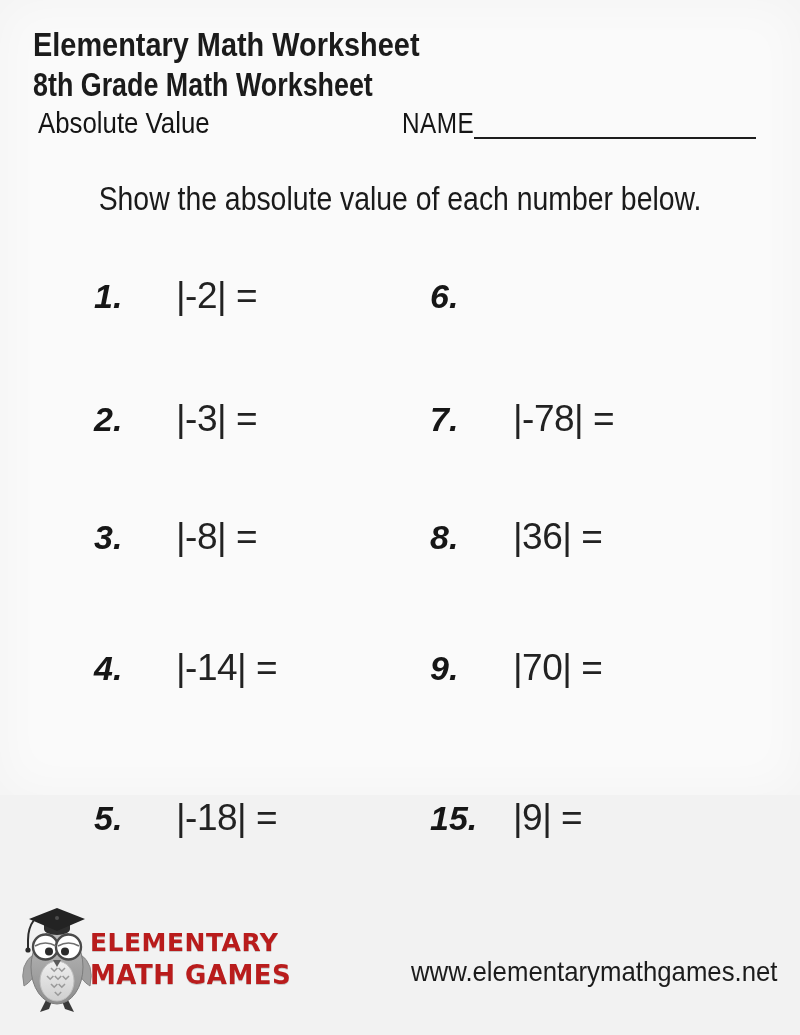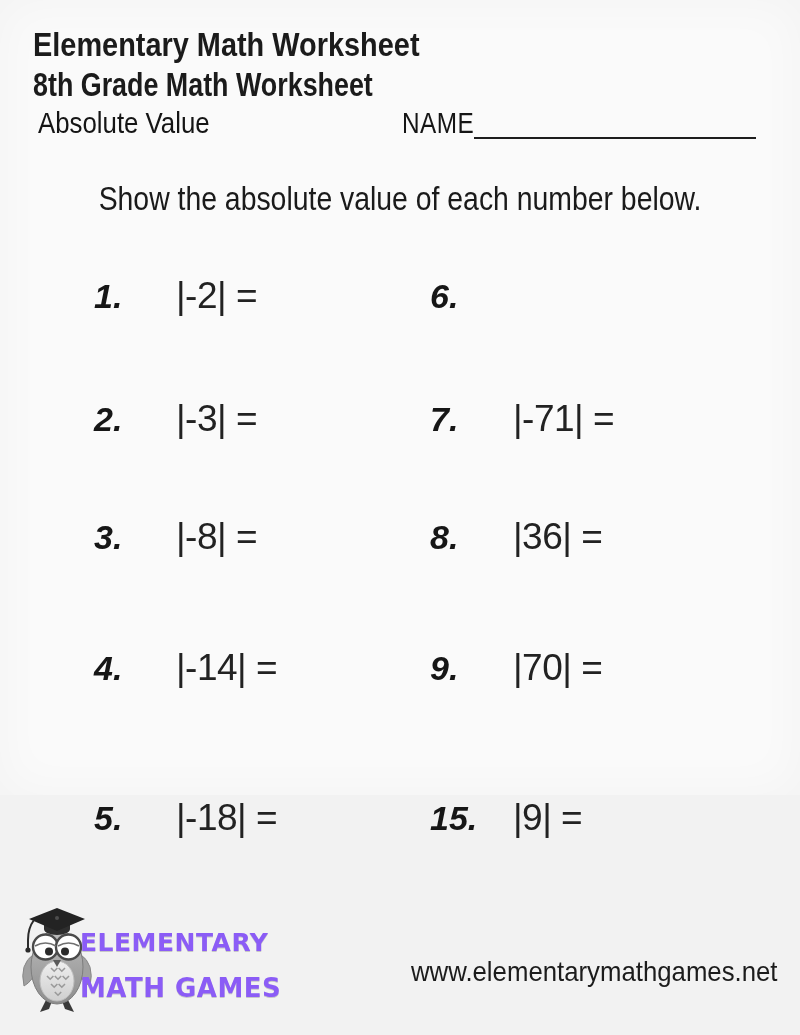--- a/index.html
+++ b/index.html
@@ -70,28 +70,28 @@
   .col-r{left:430px;}
   .col-r .pnum{width:83px;}
   .r1{top:274px;} .r2{top:397px;} .r3{top:515px;} .r4{top:646px;} .r5{top:796px;}
   .problem .pexpr{
     font-size:37px;font-weight:400;letter-spacing:-0.5px;
     color:#222;
   }
   
   .owl{position:absolute;left:22px;top:906px;}
   .logo-text{
-    position:absolute;left:80px;top:929px;
+    position:absolute;left:90px;top:929px;
     font-family:"DejaVu Sans", sans-serif;
-    font-weight:700;color:#8b5cf6;
+    font-weight:700;color:#b91c1c;
     text-shadow:0 1px 0 rgba(120,120,120,0.35);
     white-space:nowrap;
   }
   .logo-line1{font-size:25px;letter-spacing:0.5px;line-height:28px;}
-  .logo-line2{font-size:26px;letter-spacing:0.5px;line-height:30px;margin-top:16px;}
+  .logo-line2{font-size:26px;letter-spacing:0.5px;line-height:30px;margin-top:3px;}
   .site-url{
     position:absolute;left:411px;top:956px;
     font-size:28px;font-weight:400;line-height:32px;
     transform:scaleX(0.92);transform-origin:left top;
     white-space:nowrap;color:#1c1c1c;
   }
 </style>
 </head>
 <body>
 
@@ -124,21 +124,21 @@
   <div class="problem col-l r5">
     <span class="pnum">5.</span>
     <span class="pexpr">|-18| =</span>
   </div>
 
   <div class="problem col-r r1">
     <span class="pnum">6.</span>
   </div>
   <div class="problem col-r r2">
     <span class="pnum">7.</span>
-    <span class="pexpr">|-71| =</span>
+    <span class="pexpr">|-78| =</span>
   </div>
   <div class="problem col-r r3">
     <span class="pnum">8.</span>
     <span class="pexpr">|36| =</span>
   </div>
   <div class="problem col-r r4">
     <span class="pnum">9.</span>
     <span class="pexpr">|70| =</span>
   </div>
   <div class="problem col-r r5">

